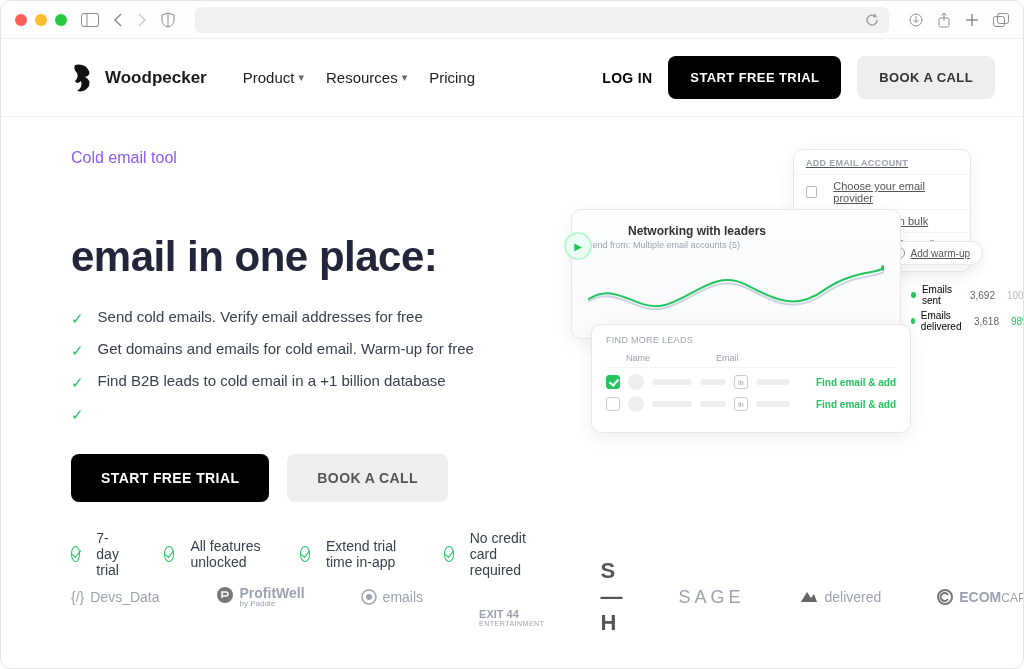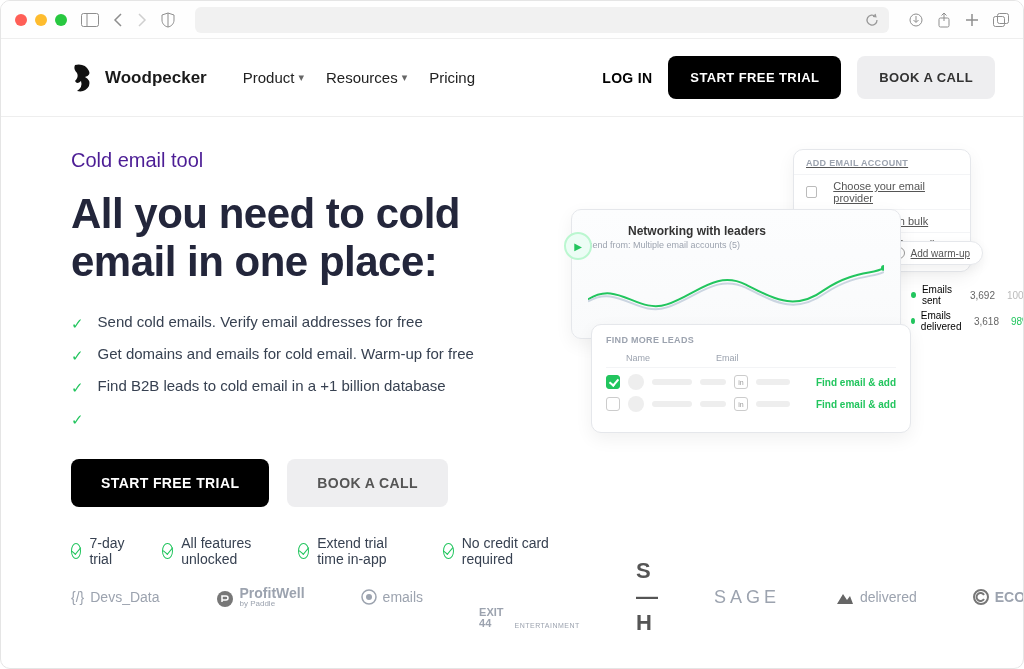--- a/index.html
+++ b/index.html
@@ -54,30 +54,30 @@
   .main-nav .nav-item { font-size: 15px; color:#222; display:flex; align-items:center; gap:4px; cursor:pointer;}
   .chev { font-size: 11px; color:#666; }
   .header-actions { margin-left:auto; display:flex; align-items:center; gap:16px;}
   .login { font-weight:700; font-size:14px; letter-spacing:0.3px; }
   .btn { border-radius:8px; padding: 14px 22px; font-weight:700; font-size:13px; letter-spacing:0.4px; cursor:pointer; }
   .btn-black { background:#000; color:#fff; }
   .btn-grey { background:#eeeef0; color:#333; }
   
   .hero { padding: 32px 0 0 70px; display:flex; }
   .hero-left { flex: 0 0 480px; }
-  .kicker { color:#4c1d95; font-size:20px; margin-bottom: 18px; }
+  .kicker { color:#8b5cf6; font-size:16px; margin-bottom: 18px; }
   .hero-title { font-size: 42px; font-weight: 800; color:#23263b; line-height:1.15; letter-spacing:-0.5px; margin-bottom: 26px;}
   .bullets { list-style:none; margin-bottom: 30px; }
   .bullets li { display:flex; align-items:flex-start; gap:14px; font-size:15px; color:#374151; margin-bottom: 12px;}
   .check { color:#22c55e; flex-shrink:0; margin-top:2px; }
   .hero-ctas { display:flex; gap:18px; margin-bottom: 28px;}
   .hero-ctas .btn { padding: 16px 30px; font-size:14px; }
   .hero-ctas .btn-grey { color:#555; }
   .trial-badges { display:flex; gap: 36px; font-size:14px; color:#374151; }
-  .trial-badges .badge { display:flex; align-items:center; gap:8px; }
+  .trial-badges .badge { display:flex; align-items:center; gap:16px; }
   .badge-circle { width:16px; height:16px; border:1.5px solid #22c55e; border-radius:50%; display:flex; align-items:center; justify-content:center; }
   .badge-circle::after { content:""; width:5px; height:8px; border:1.5px solid #22c55e; border-top:0; border-left:0; transform: rotate(40deg); margin-top:-2px;}
   
   .illus { flex:1; position:relative; padding-top: 10px; }
   .card {
     position:absolute; background:#fff; border:1px solid #e5e7eb; border-radius:10px;
     box-shadow: 0 6px 18px rgba(0,0,0,0.06); font-size:11px; color:#555;
   }
   .card-add { top: 0; right: 52px; width: 178px; padding: 8px 0 4px; text-decoration: underline; }
   .card-add .hdr { font-size:9px; color:#9ca3af; font-weight:700; padding:0 12px 6px; letter-spacing:0.3px;}
@@ -99,35 +99,35 @@
   .card-network .sub { font-size:9px; color:#9ca3af; margin-top:2px; margin-bottom: 10px; }
   .chart { position:relative; height: 60px; margin-top: 8px; }
   .chart svg { position:absolute; inset:0; }
   .stats { position:absolute; top:135px; left:360px; font-size:10px; width:120px; }
   .stats .srow { display:flex; align-items:center; gap:6px; margin-bottom:4px; }
   .stats .d { width:6px; height:6px; border-radius:50%; background:#22c55e; }
   .stats .num { margin-left:auto; color:#666; }
   .stats .pct { color:#22c55e; margin-left:6px; width:24px; text-align:right;}
   .pct.grey { color:#bbb; }
   .card-leads { top: 175px; left: 40px; width: 320px; padding: 10px 14px 14px; }
-  .card-leads .hdr { font-size:9px; font-weight:700; color:#9ca3af; letter-spacing:0.3px; margin-bottom:8px;}
+  .card-leads .hdr { font-size:9px; font-weight:400; color:#9ca3af; letter-spacing:0.3px; margin-bottom:8px;}
   .card-leads .thead { display:flex; font-size:9px; color:#9ca3af; border-bottom:1px solid #f3f4f6; padding-bottom:4px; margin-bottom:6px;}
   .card-leads .thead .c1 { width:90px; }
   .card-leads .thead .c2 { width:130px; }
   .lead-row { display:flex; align-items:center; gap:8px; margin-bottom:6px; }
   .chk { width:14px; height:14px; border:1.5px solid #ccc; border-radius:3px; background:#fff;}
   .chk.on { background:#22c55e; border-color:#22c55e; position:relative;}
   .chk.on::after { content:""; position:absolute; left:4px; top:1px; width:4px; height:7px; border:2px solid #fff; border-top:0; border-left:0; transform:rotate(40deg);}
   .avatar { width:16px; height:16px; border-radius:50%; background:#eee;}
   .bar { height:6px; border-radius:3px; background:#eee; }
   .li-icon { width:14px; height:14px; border:1px solid #ccc; border-radius:3px; font-size:7px; display:flex; align-items:center; justify-content:center; color:#999;}
   .find-link { color:#22c55e; font-size:10px; font-weight:600; margin-left:auto;}
   
   .logos { position:absolute; bottom: 32px; left:0; right:0; display:flex; align-items:center; padding: 0 70px; gap: 56px;}
-  .logos .logo-item { color:#9ca3af; font-size:14px; display:flex; align-items:flex-end; gap:6px; font-weight:500;}
+  .logos .logo-item { color:#9ca3af; font-size:14px; display:flex; align-items:flex-start; gap:6px; font-weight:500;}
   .logos .strong { font-weight:700; }
   svg { display:block; }
 </style>
 </head>
 <body>
 
 <div class="browser-chrome">
   <div class="traffic">
     <span class="tl-red"></span>
     <span class="tl-yellow"></span>
@@ -215,21 +215,21 @@
     <div class="login">LOG IN</div>
     <div class="btn btn-black">START FREE TRIAL</div>
     <div class="btn btn-grey">BOOK A CALL</div>
   </div>
 </div>
 
 <div class="hero">
   <div class="hero-left">
     <div class="kicker">Cold email tool</div>
     <h1 class="hero-title">
-      <span>All you need to cold</span><br>
+      <br>
       <span>email in one place:</span>
     </h1>
     <ul class="bullets">
       <li>
           <span class="check">✓</span>
           <span>Send cold emails. Verify email addresses for free</span>
         </li>
       <li>
           <span class="check">✓</span>
           <span>Get domains and emails for cold email. Warm-up for free</span>
@@ -353,21 +353,21 @@
       <div style="font-size:8px">by Paddle</div>
     </div>
   </div>
   <div class="logo-item">
     <svg width="16" height="16" viewBox="0 0 16 16">
         <circle cx="8" cy="8" r="7" stroke="#9ca3af" fill="none" stroke-width="1.5"></circle>
         <circle cx="8" cy="8" r="3" fill="#9ca3af"></circle>
       </svg>
     <span>emails</span>
   </div>
-  <div class="logo-item" style="flex-direction:row; gap:11px; line-height:1;margin-top:41px;">
+  <div class="logo-item" style="flex-direction:column; gap:0; line-height:1;margin-top:41px;">
     <span class="strong" style="font-size:11px">EXIT 44</span>
     <span style="font-size:7px; letter-spacing:0.5px">ENTERTAINMENT</span>
   </div>
   <div class="logo-item" style="font-size:22px; font-weight:700; color:#555;">
     <span>S—H</span>
   </div>
   <div class="logo-item" style="font-size:18px; letter-spacing:4px;">
       <span>SAGE</span>
     </div>
   <div class="logo-item">

